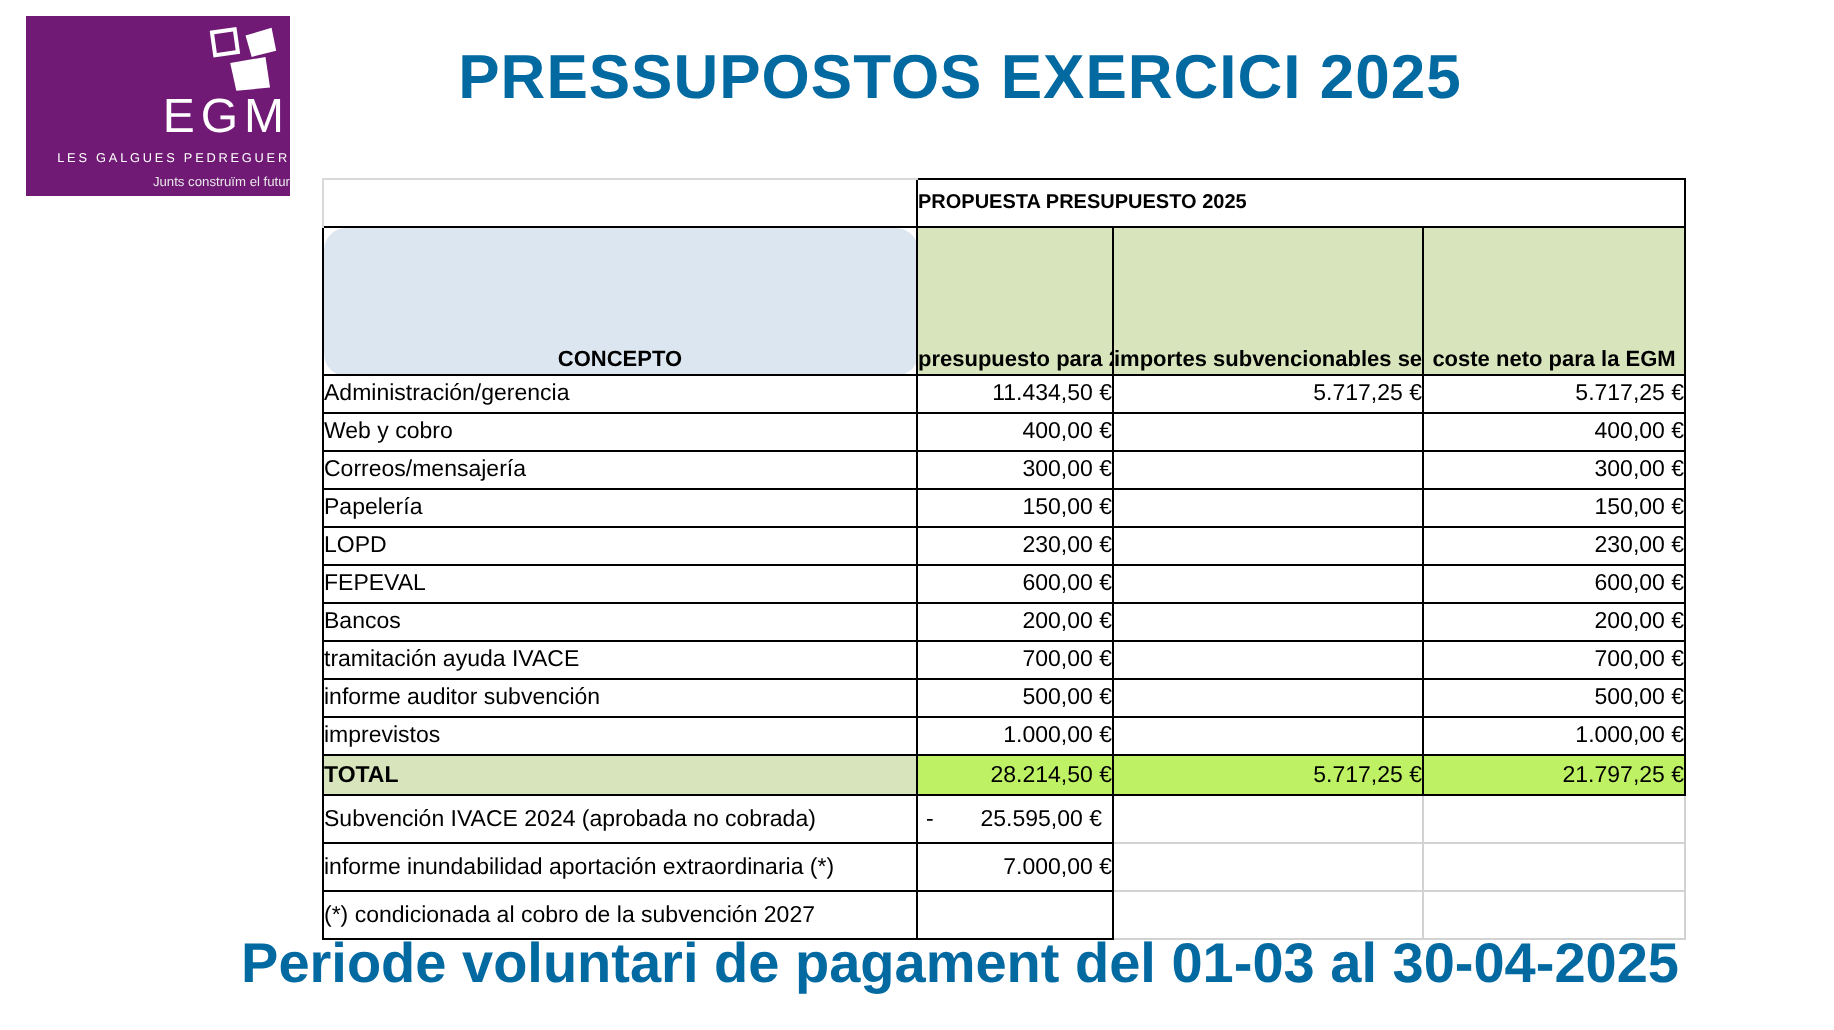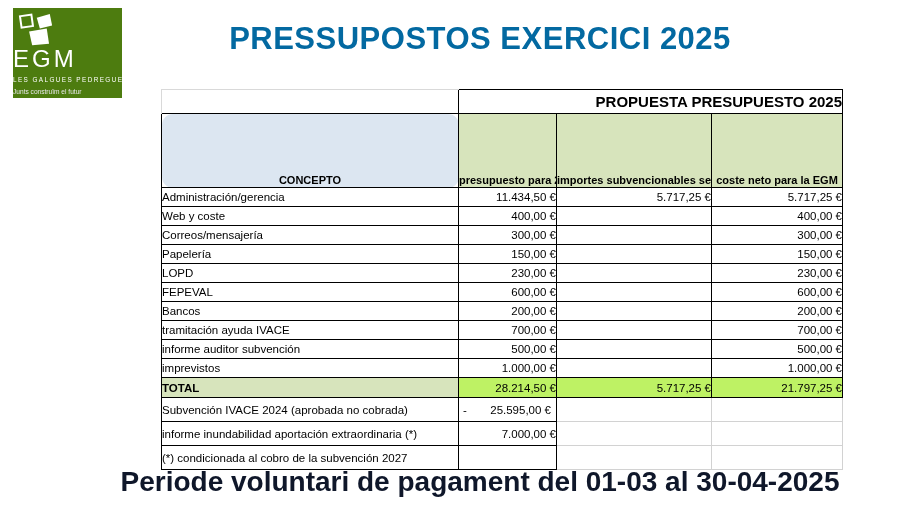--- a/index.html
+++ b/index.html
@@ -3,52 +3,52 @@
 <meta charset="utf-8">
 <style>
   html,body { margin:0; padding:0; }
   body {
     width:917px; height:515px; background:#ffffff; position:relative;
     font-family:"Liberation Sans", sans-serif; overflow:hidden; color:#000;
   }
 
   
   .logo {
-    position:absolute; left:13px; top:8px; width:109px; height:90px;
-    background:#4d7c0f; color:#fff; text-align:left; box-sizing:border-box;
+    position:absolute; left:13px; top:8px; width:132px; height:90px;
+    background:#701a75; color:#fff; text-align:right; box-sizing:border-box;
   }
   .logo-cubes { margin-top:5px; height:34px; }
   .logo-egm { font-size:24px; line-height:1; letter-spacing:3px; font-weight:400; }
   .logo-org { font-size:6.4px; letter-spacing:1.4px; margin-top:5px; white-space:nowrap; }
   .logo-tag { font-size:6.6px; margin-top:5px; color:#e8e8e8; }
 
   
   .page-title {
     position:absolute; left:130px; top:21px; width:700px; text-align:center;
     font-size:31px; font-weight:bold; color:#0369a1; letter-spacing:0.5px;
     white-space:nowrap;
   }
   .footer-note {
     position:absolute; left:115px; top:466px; width:730px; text-align:center;
-    font-size:28px; font-weight:bold; color:#0f172a; white-space:nowrap;
+    font-size:28px; font-weight:bold; color:#0369a1; white-space:nowrap;
   }
 
   
   table.budget {
     position:absolute; left:161px; top:89px; width:681px;
     border-collapse:collapse; table-layout:fixed; font-size:11.5px;
   }
   table.budget td { padding:0; overflow:hidden; white-space:nowrap; }
 
   .bk { border:1.5px solid #000; }
   .gy { border:1px solid #d2d2d2; }
 
   tr.banner-row { height:24px; }
   td.spacer { border-top:1px solid #d9d9d9; border-left:1px solid #d9d9d9; }
-  td.banner { font-weight:bold; font-size:15px; text-align:right; }
+  td.banner { font-weight:bold; font-size:10px; text-align:left; }
 
   tr.header-row { height:74px; }
   td.hdr {
     vertical-align:bottom; text-align:center; font-weight:bold;
     font-size:11px; line-height:1.3; padding:2px 2px 3px 2px; white-space:normal;
   }
   td.hdr-blue  { background:#DCE6F1;border-radius:11px; }
   td.hdr-green { background:#D7E4BC; }
 
   tr.data-row { height:19px; }
@@ -101,21 +101,21 @@
     <td class="hdr hdr-green bk">coste neto para la EGM</td>
   </tr>
 
   <tr class="data-row">
     <td class="cpt bk">Administración/gerencia</td>
     <td class="val bk">11.434,50 €</td>
     <td class="val bk">5.717,25 €</td>
     <td class="val bk">5.717,25 €</td>
   </tr>
   <tr class="data-row">
-    <td class="cpt bk">Web y coste</td>
+    <td class="cpt bk">Web y cobro</td>
     <td class="val bk">400,00 €</td>
     <td class="val bk"></td>
     <td class="val bk">400,00 €</td>
   </tr>
   <tr class="data-row">
     <td class="cpt bk">Correos/mensajería</td>
     <td class="val bk">300,00 €</td>
     <td class="val bk"></td>
     <td class="val bk">300,00 €</td>
   </tr>

